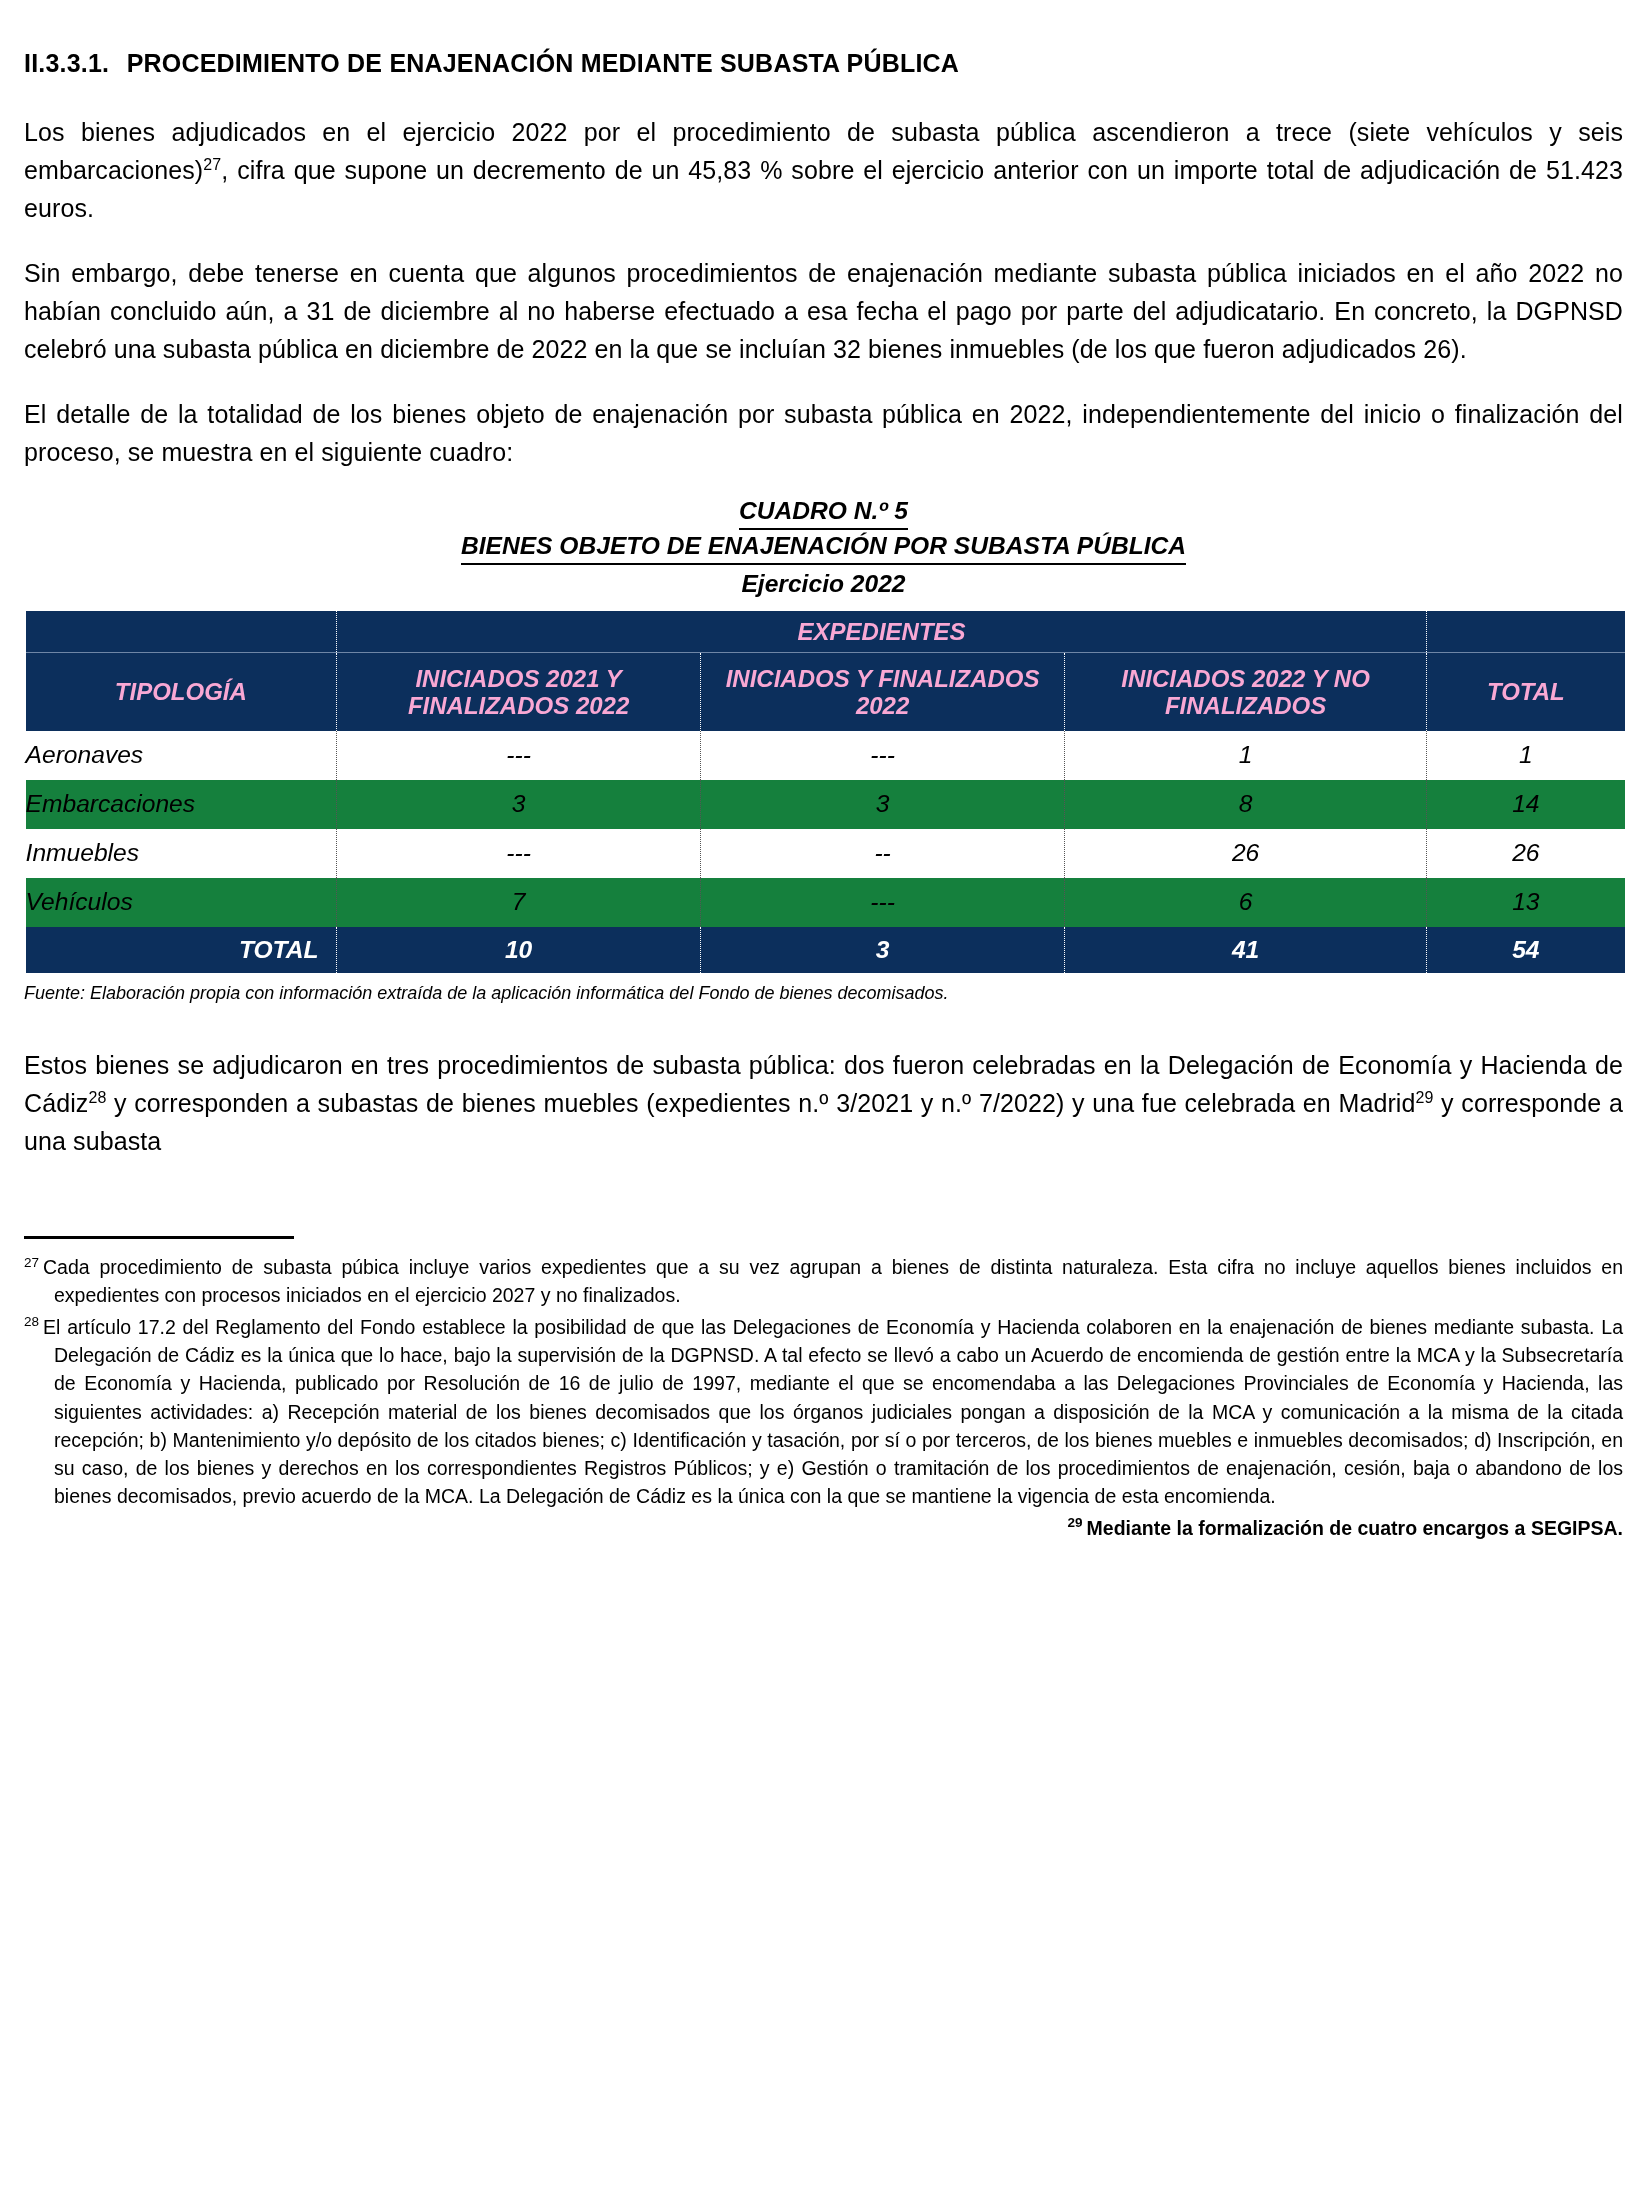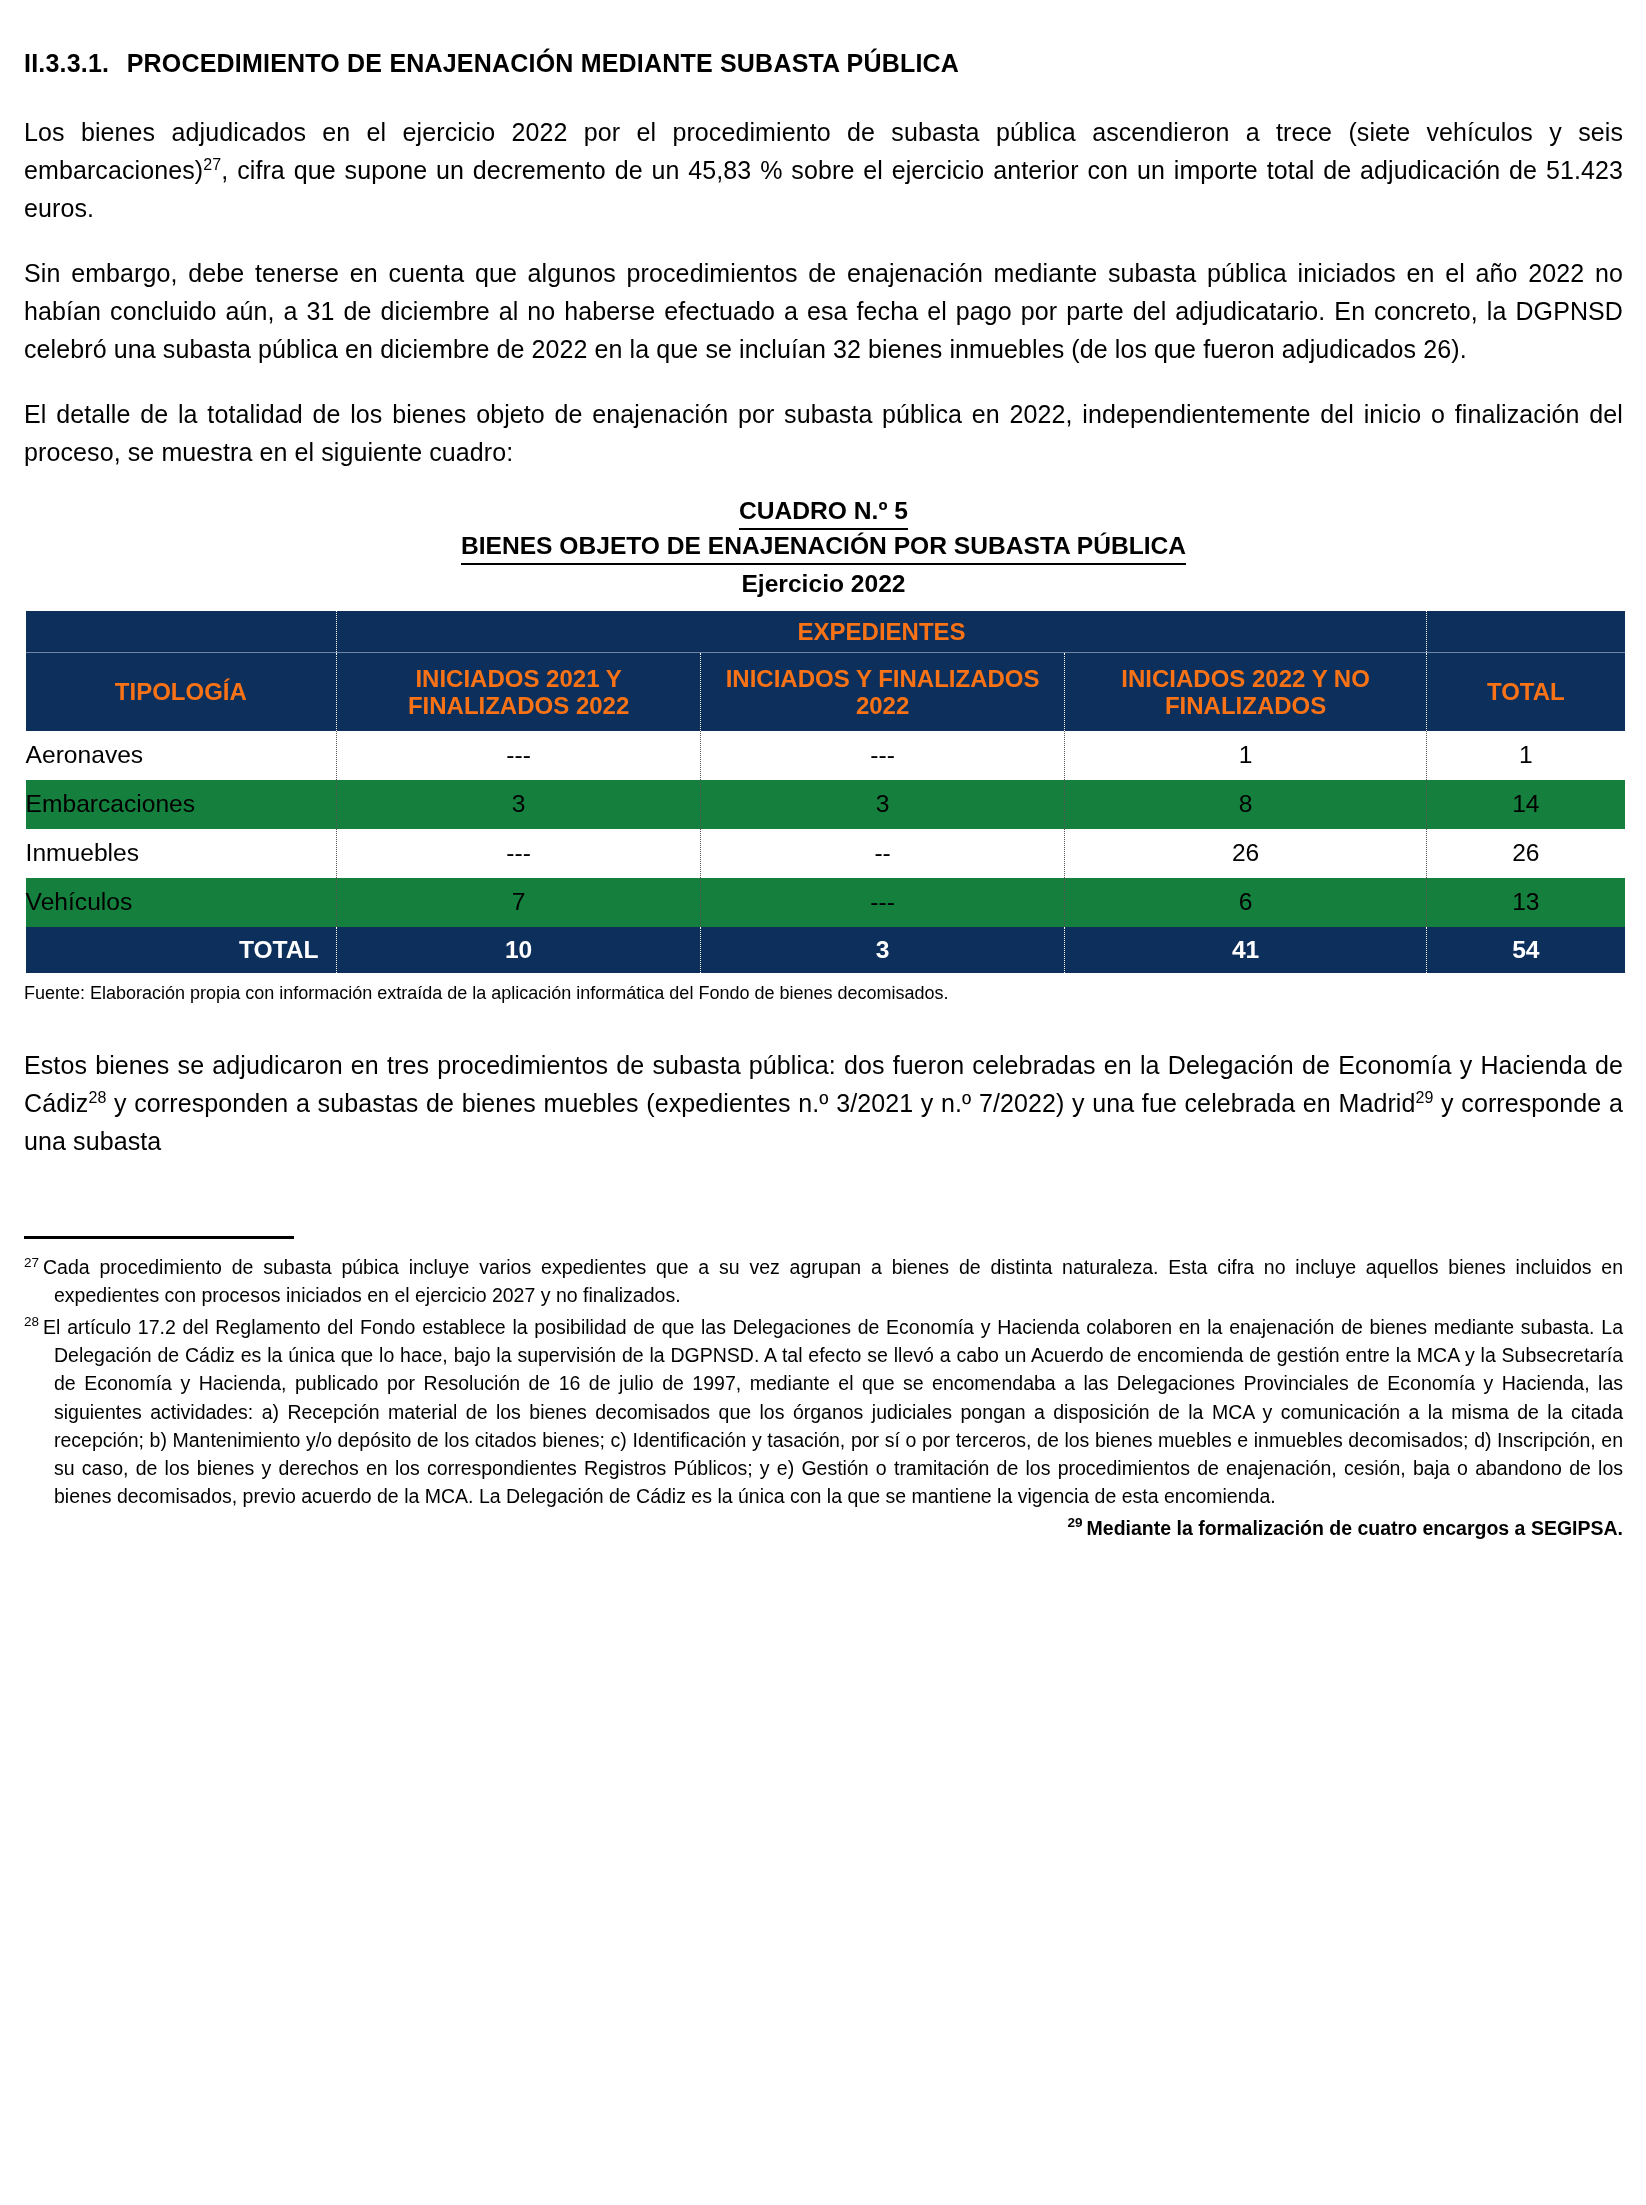--- a/index.html
+++ b/index.html
@@ -43,21 +43,21 @@
   h2.section-heading {
     font-size: 25px;
     font-weight: bold;
     margin: 35px 0 35px 0;
     letter-spacing: 0.2px;
     white-space: nowrap;
   }
   h2.section-heading .num { margin-right: 17.5px; }
 
   
-  .table-block { margin-top: 18px; }
+  .table-block { margin-top: 18px; font-style: italic; }
 
   .table-title {
     text-align: center;
     font-weight: bold;
     font-size: 24.6px;
     line-height: 1.30;
   }
   .table-title .tt-line {
     display: inline-block;
     border-bottom: 2.4px solid #000;
@@ -73,21 +73,21 @@
     width: 1599px;
     margin: 11px 0 0 1.6px;
     table-layout: fixed;
   }
   table.cuadro td, table.cuadro th {
     padding: 0;
     margin: 0;
   }
   .hdr {
     background: #0c2f5c;
-    color: #f97316;
+    color: #f9a8d4;
     font-weight: bold;
     font-size: 24px;
     text-align: center;
     line-height: 1.14;
     vertical-align: middle;
     border-right: 1.6px dotted #ffffff;
   }
   .hdr.last { border-right: none; }
   .hdr.group {
     height: 41px;

